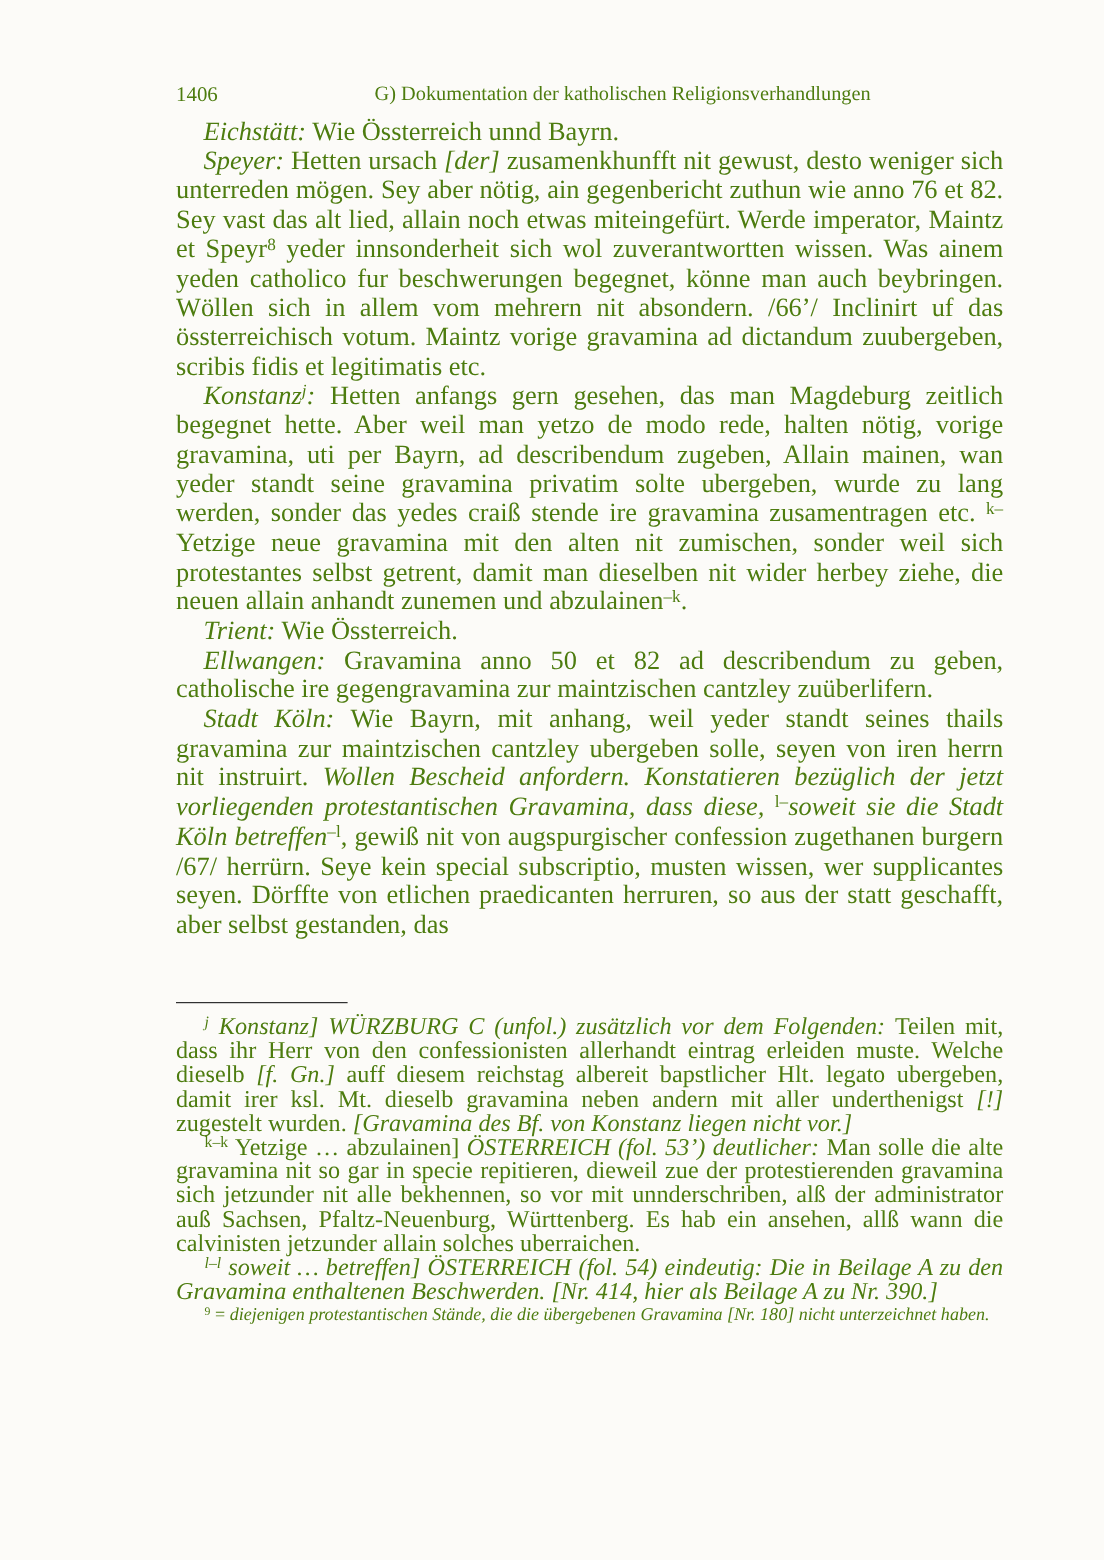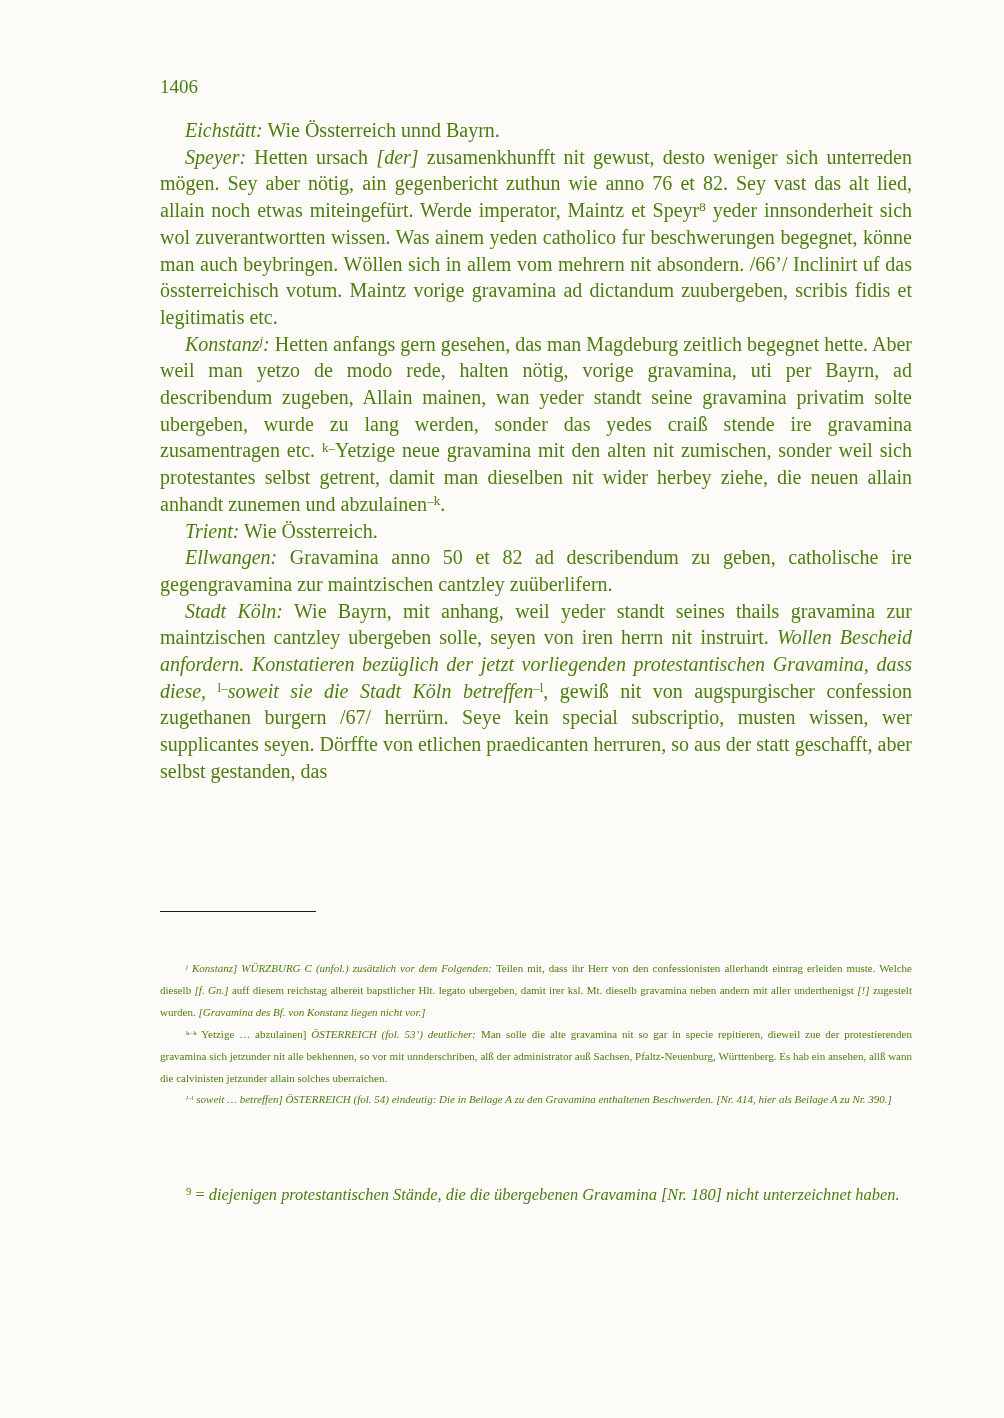--- a/index.html
+++ b/index.html
@@ -30,24 +30,24 @@
     top: 0;
   }
   .running-head {
     display: block;
     text-align: center;
     padding-left: 60px;
     font-size: 18.5px;
   }
   .body-text {
     position: absolute;
-    top: 117px;
+    top: 107px;
     left: 160px;
     width: 752px;
-    font-size: 20px;
+    font-size: 24px;
     line-height: 26.7px;
     text-align: justify;
   }
   .body-text p {
     margin: 0;
     text-indent: 25px;
   }
   em { font-style: italic; }
   sup {
     font-size: 0.65em;
@@ -59,24 +59,24 @@
   sup.it { font-style: italic; }
   .footnote-separator {
     position: absolute;
     top: 911px;
     left: 160px;
     width: 156px;
     border-top: 1.5px solid #1b1b1b;
   }
   .apparatus {
     position: absolute;
-    top: 958px;
+    top: 922px;
     left: 160px;
     width: 752px;
-    font-size: 11px;
+    font-size: 22px;
     line-height: 21.9px;
     text-align: justify;
   }
   .apparatus p, .numbered-notes p {
     margin: 0;
     text-indent: 26px;
   }
   .numbered-notes {
     position: absolute;
     top: 1184px;
@@ -87,20 +87,21 @@
     text-align: justify;
   }
 </style>
 </head>
 <body>
 
 <div class="page">
 
   <div class="page-header">
     <span class="page-number">1406</span>
+    <span class="running-head">G) Dokumentation der katholischen Religionsverhandlungen</span>
   </div>
 
   <div class="body-text">
     <p><em>Eichstätt:</em><span> Wie Össterreich unnd Bayrn.</span></p>
     <p><em>Speyer:</em><span> Hetten ursach </span><em>[der]</em><span> zusamenkhunfft nit gewust, desto weniger sich unterreden mögen. Sey aber nötig, ain gegenbericht zuthun wie anno 76 et 82. Sey vast das alt lied, allain noch etwas miteingefürt. Werde imperator, Maintz et Speyr</span><sup>8</sup><span> yeder innsonderheit sich wol zuverantwortten wissen. Was ainem yeden catholico fur beschwerungen begegnet, könne man auch beybringen. Wöllen sich in allem vom mehrern nit absondern. /66’/ Inclinirt uf das össterreichisch votum. Maintz vorige gravamina ad dictandum zuubergeben, scribis fidis et legitimatis etc.</span></p>
     <p><em>Konstanz</em><sup class="it">j</sup><em>:</em><span> Hetten anfangs gern gesehen, das man Magdeburg zeitlich begegnet hette. Aber weil man yetzo de modo rede, halten nötig, vorige gravamina, uti per Bayrn, ad describendum zugeben, Allain mainen, wan yeder standt seine gravamina privatim solte ubergeben, wurde zu lang werden, sonder das yedes craiß stende ire gravamina zusamentragen etc. </span><sup>k–</sup><span>Yetzige neue gravamina mit den alten nit zumischen, sonder weil sich protestantes selbst getrent, damit man dieselben nit wider herbey ziehe, die neuen allain anhandt zunemen und abzulainen</span><sup>–k</sup><span>.</span></p>
     <p><em>Trient:</em><span> Wie Össterreich.</span></p>
     <p><em>Ellwangen:</em><span> Gravamina anno 50 et 82 ad describendum zu geben, catholische ire gegengravamina zur maintzischen cantzley zuüberlifern.</span></p>
     <p><em>Stadt Köln:</em><span> Wie Bayrn, mit anhang, weil yeder standt seines thails gravamina zur maintzischen cantzley ubergeben solle, seyen von iren herrn nit instruirt. </span><em>Wollen Bescheid anfordern. Konstatieren bezüglich der jetzt vorliegenden protestantischen Gravamina, dass diese, </em><sup>l–</sup><em>soweit sie die Stadt Köln betreffen</em><sup>–l</sup><span>, gewiß nit von augspurgischer confession zugethanen burgern /67/ herrürn. Seye kein special subscriptio, musten wissen, wer supplicantes seyen. Dörffte von etlichen praedicanten herruren, so aus der statt geschafft, aber selbst gestanden, das</span></p>
   </div>

